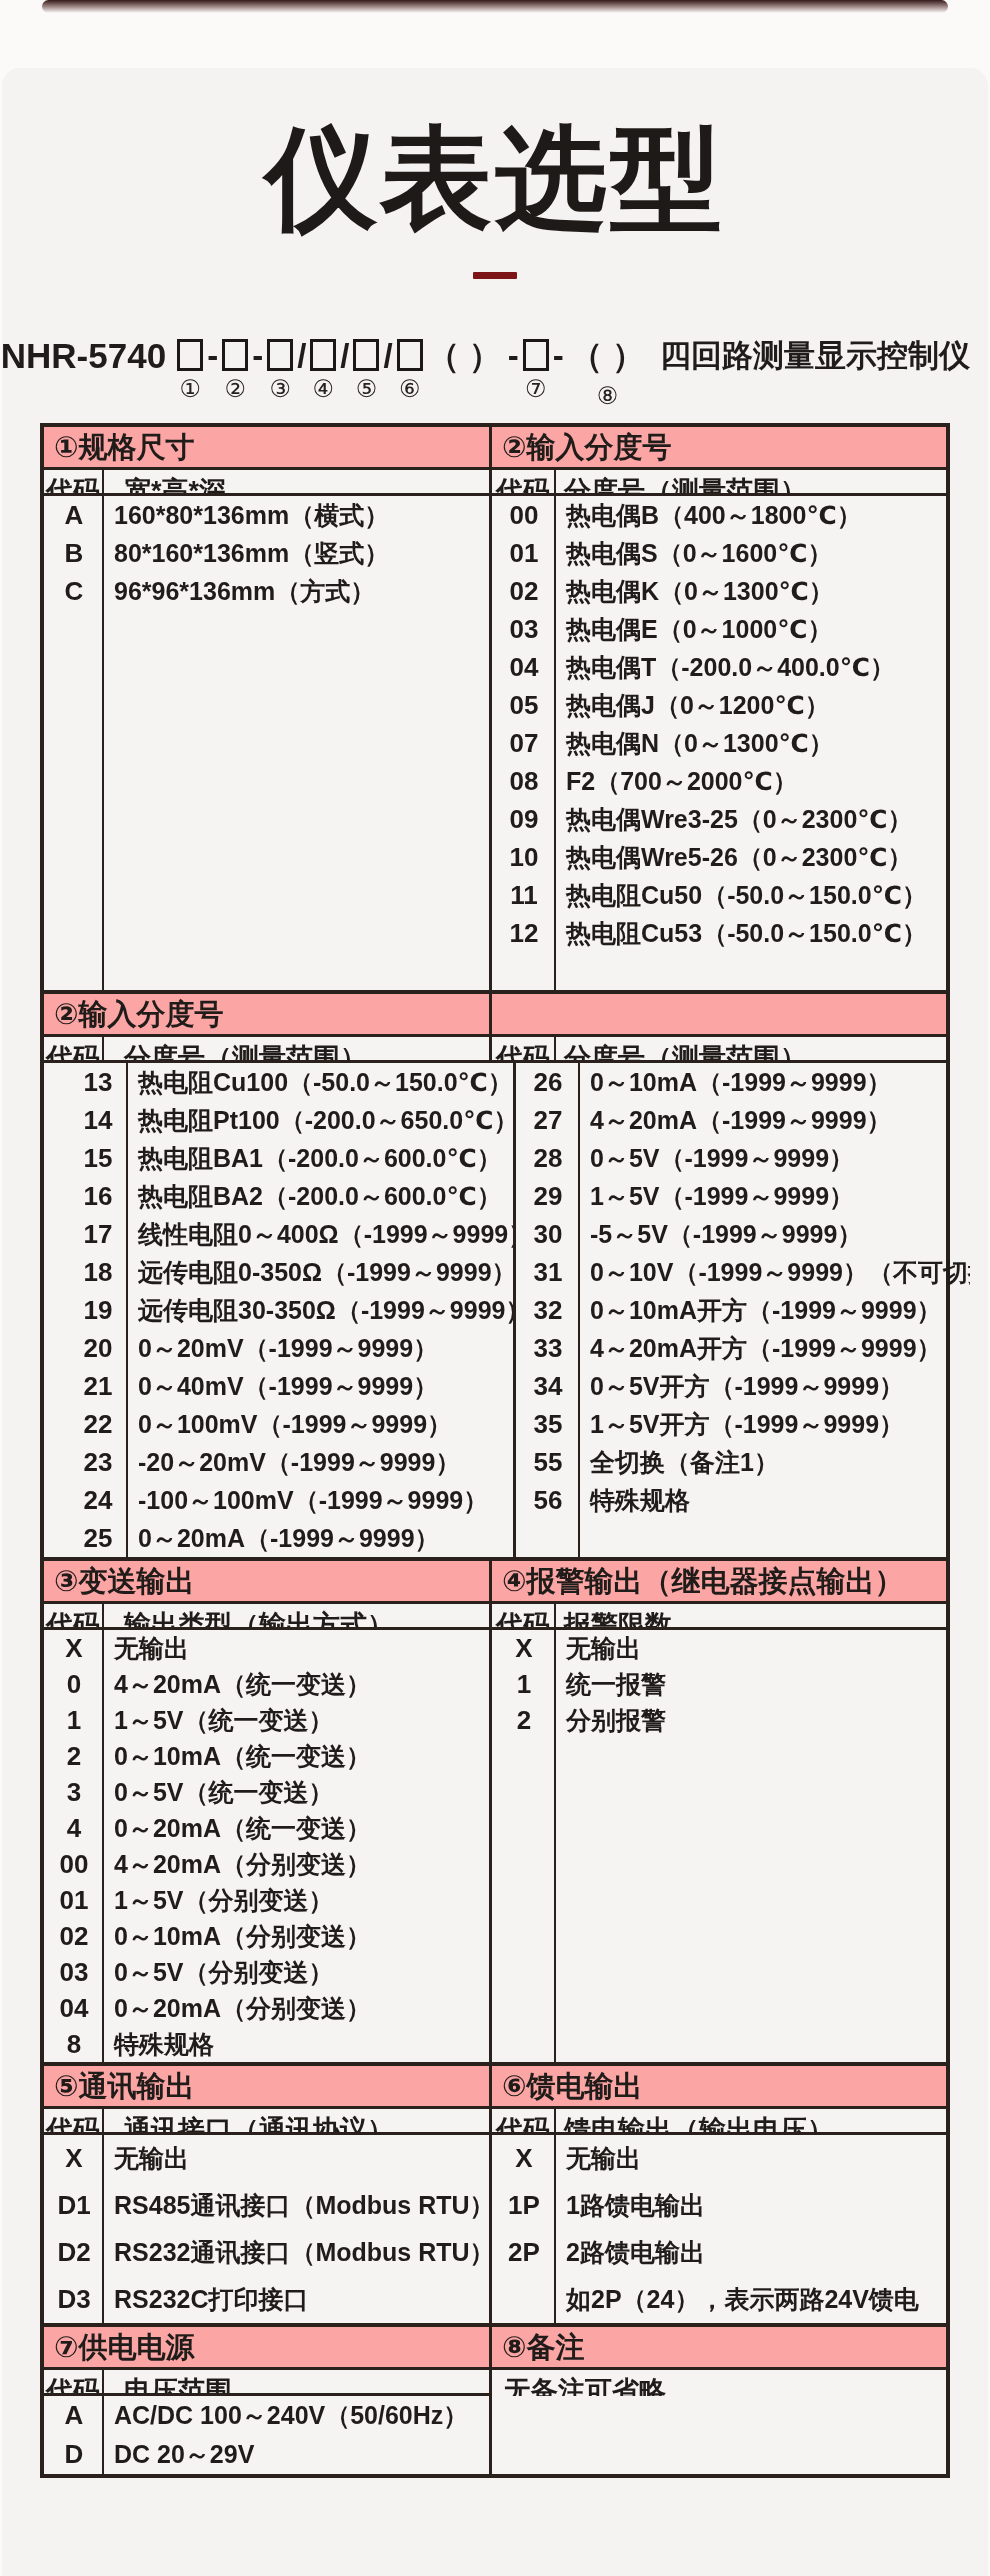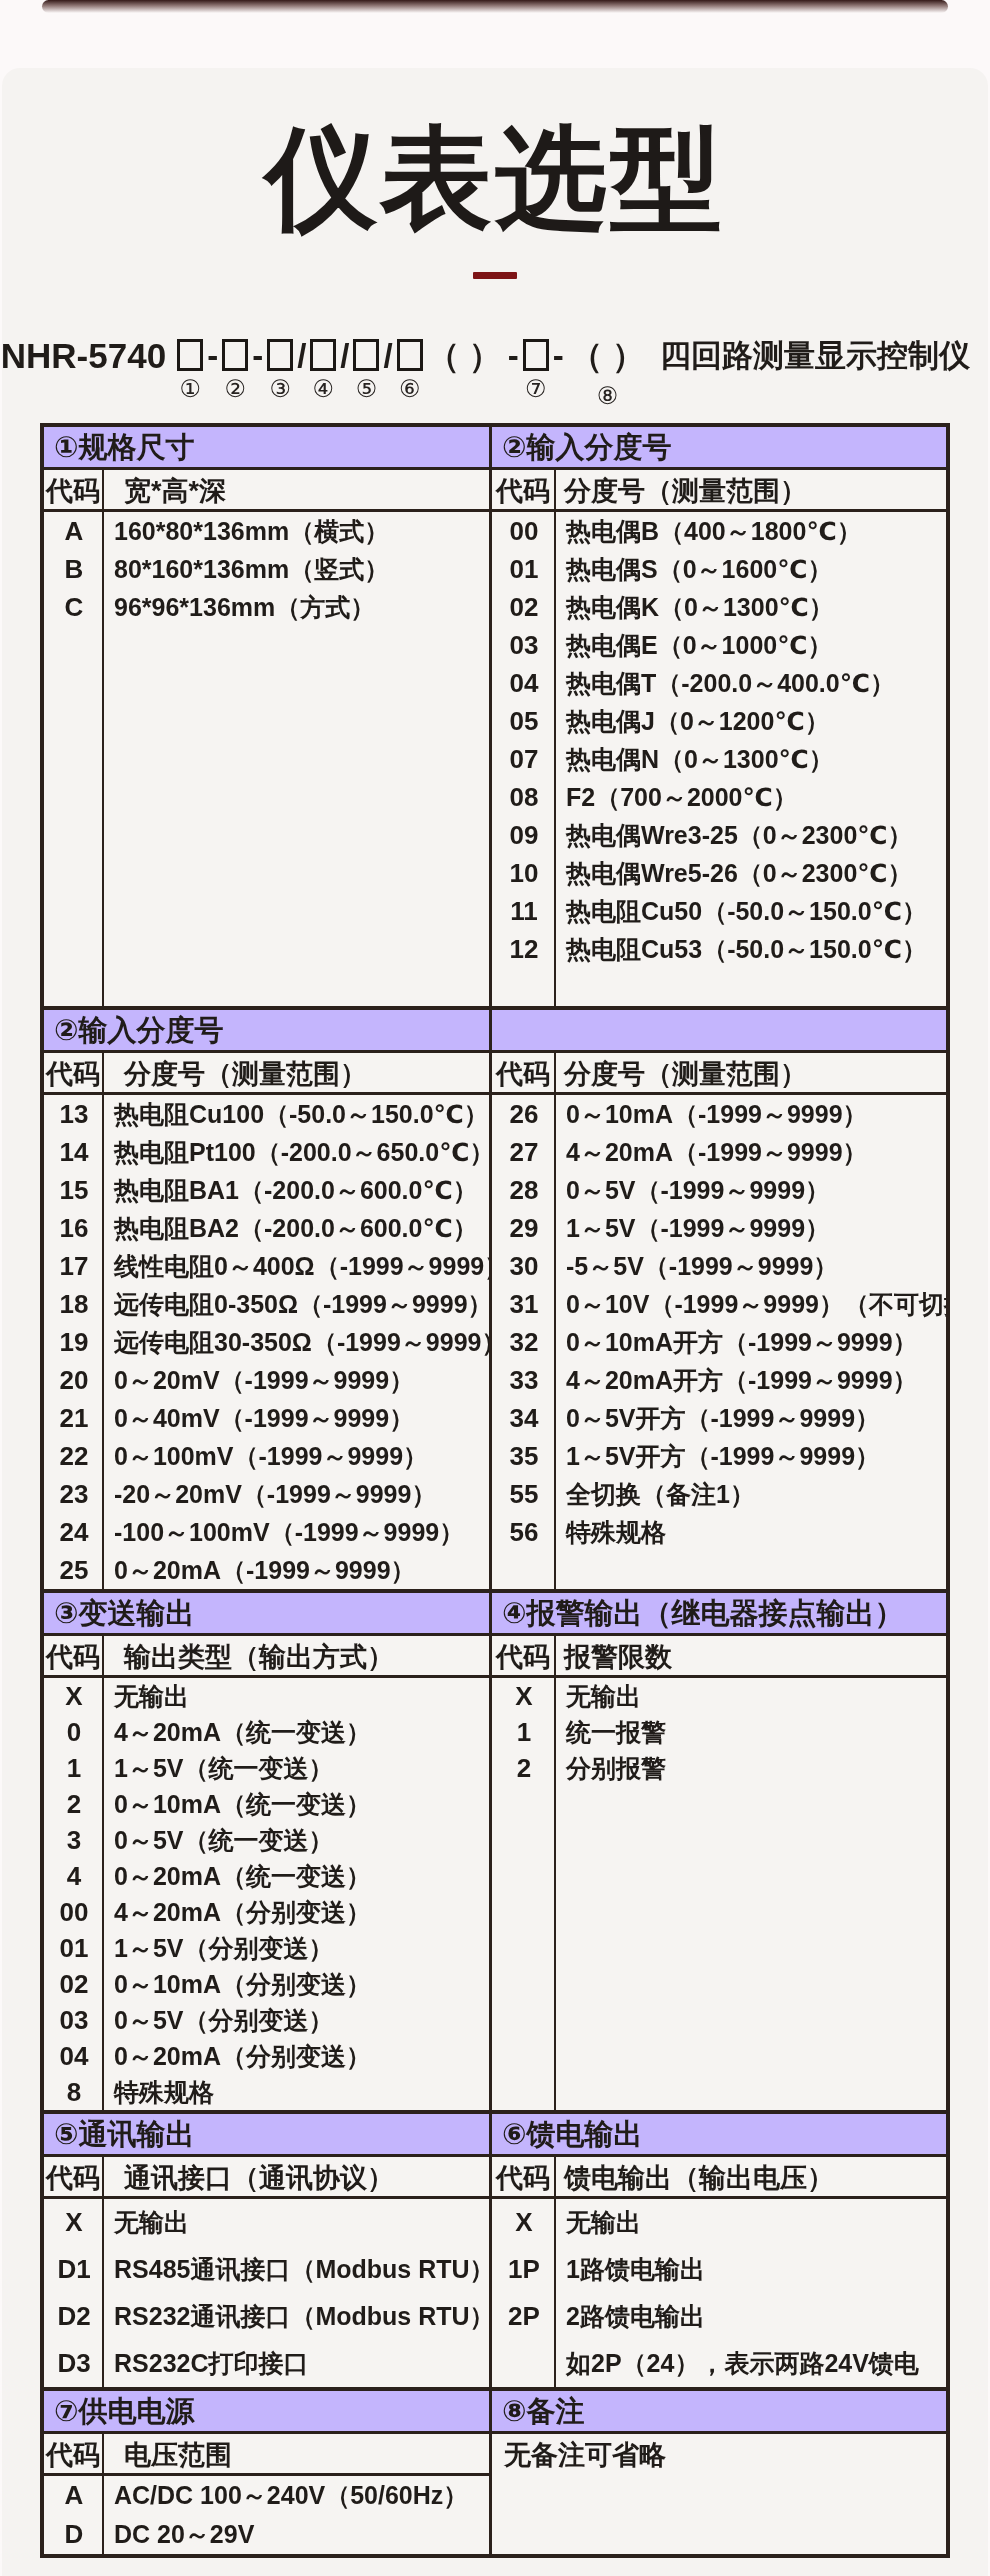--- a/index.html
+++ b/index.html
@@ -52,47 +52,47 @@
     font-size:31px; font-weight:700; line-height:44px; margin-left:12px;
   }
   
   .mtable{
     position:absolute; left:40px; top:423px; width:910px;
     border:4px solid #2b211c; background:#f6f4f2;
   }
   .band + .band{ border-top:4px solid #2b211c; }
   .band-titles{ display:grid; grid-template-columns:448px 454px; border-bottom:3px solid #2b211c; }
   .stitle{
-    background:#c4b5fd; height:40px; line-height:40px;
+    background:#fca5a5; height:40px; line-height:40px;
     font-size:29px; font-weight:700; padding:0 10px;
     overflow:hidden; white-space:nowrap;
   }
   .stitle.lt{ border-right:3px solid #2b211c; }
   .band-cols{ display:flex; }
-  .ch{ height:42px; line-height:42px; font-size:27px; font-weight:700;
+  .ch{ height:26px; line-height:42px; font-size:27px; font-weight:700;
        border-bottom:3px solid #2b211c; overflow:hidden; white-space:nowrap; }
   .ch.code{ width:60px; text-align:center; border-right:2px solid #2b211c; }
   .ch.d1{ width:388px; padding:0 20px; border-right:3px solid #2b211c; }
   .ch.code2{ width:64px; text-align:center; border-right:2px solid #2b211c; }
   .ch.d2{ width:390px; padding:0 8px; }
   .ch.nb{ border-bottom:none; border-right:none; width:454px; padding:0 12px; }
   .band-body{ display:grid; grid-template-columns:448px 454px; }
   .half{ position:relative; }
   .half.lt{ border-right:3px solid #2b211c; }
   .half.codeline::before{
     content:""; position:absolute; left:58px; top:0; bottom:0; width:2px; background:#2b211c;
   }
   .half.rt.codeline::before{ left:62px; }
   .trow{ display:flex; height:var(--rh); line-height:var(--rh); }
   .tcode{ width:60px; text-align:center; font-size:26px; font-weight:700; flex:none; }
   .rt .tcode{ width:64px; }
   .tdesc{ flex:1; padding-left:10px; font-size:25px; font-weight:700;
           white-space:nowrap; overflow:hidden; }
   .b1 .half{ --rh:38px; } .b1 .band-body{ min-height:494px; }
-  .b2 .half{ --rh:38px; } .b2 .band-body{ min-height:494px; }
+  .b2 .half{ --rh:38px; } .b2 .band-body{ min-height:494px;margin-left:24px; }
   .b3 .half{ --rh:36px; } .b3 .band-body{ min-height:432px; }
   .b4 .half{ --rh:47px; } .b4 .band-body{ min-height:188px; }
   .b5 .half{ --rh:39px; } .b5 .band-body{ min-height:78px; }
 </style>
 </head>
 <body>
 
 <div class="top-strip"></div>
 <div class="card"></div>
 

